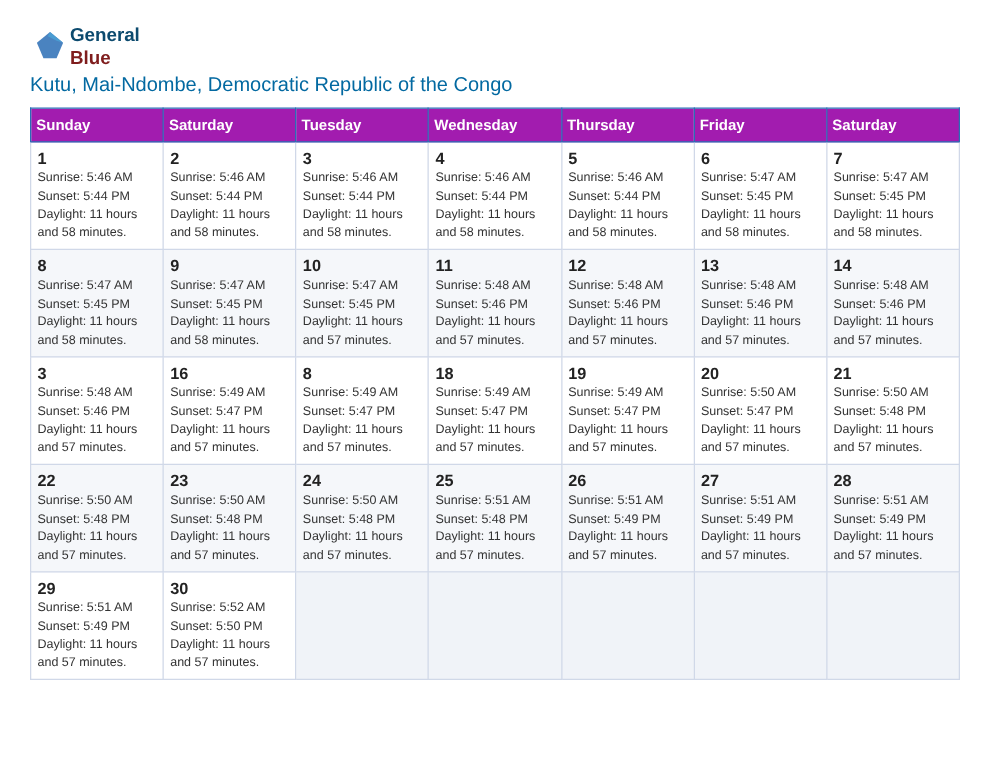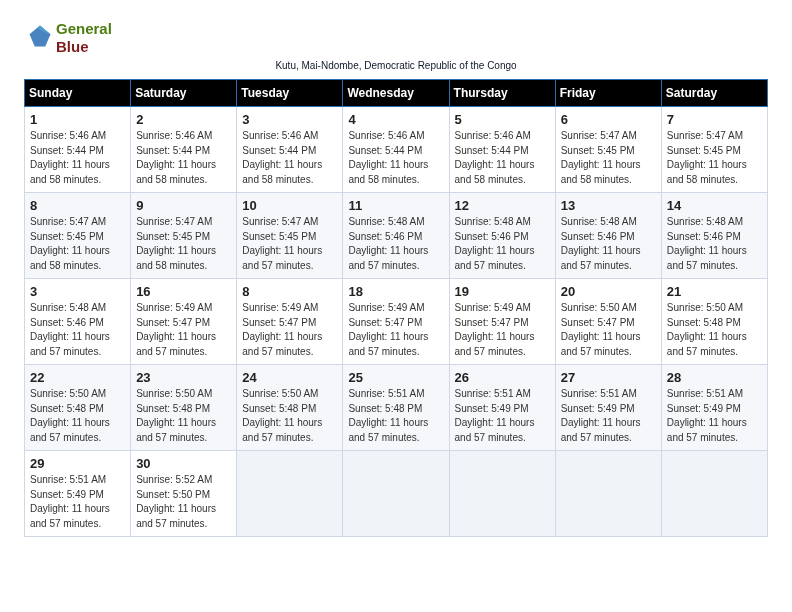--- a/index.html
+++ b/index.html
@@ -19,50 +19,50 @@
     .logo {
       display: flex;
       align-items: center;
       gap: 2px;
     }
     .logo-text {
       font-size: 15px;
       font-weight: bold;
       line-height: 1.2;
     }
-    .logo-general { color: #4d7c0f; }
+    .logo-general { color: #0c4a6e; }
     .logo-blue { color: #7f1d1d; }
     .logo-icon {
       width: 28px;
       height: 28px;
       margin-left: 2px;
     }
     .title-block {
       text-align: right;
     }
     .month-title {
       font-size: 32px;
       font-weight: bold;
       color: #333;
       line-height: 1.1;
     }
     .subtitle {
-      font-size: 10px;
-      color: #0f172a;
+      font-size: 16px;
+      color: #0369a1;
       margin-top: 2px;
-      text-align: center;
+      text-align: left;
     }
     .calendar {
       width: 100%;
       border-collapse: collapse;
       margin-top: 8px;
       font-size: 11px;
     }
     .calendar thead tr {
-      background-color: #000000;
+      background-color: #a21caf;
       color: #fff;
     }
     .calendar thead th {
       padding: 6px 4px;
       font-size: 12px;
       font-weight: bold;
       text-align: left;
       border: 1px solid #2a6db5;
     }
     .calendar tbody tr {

